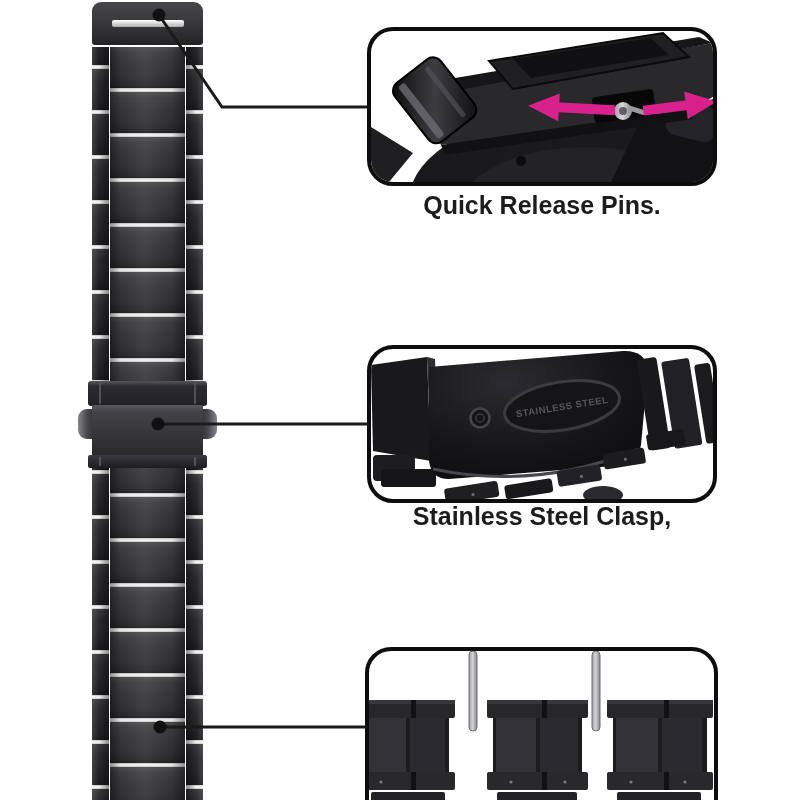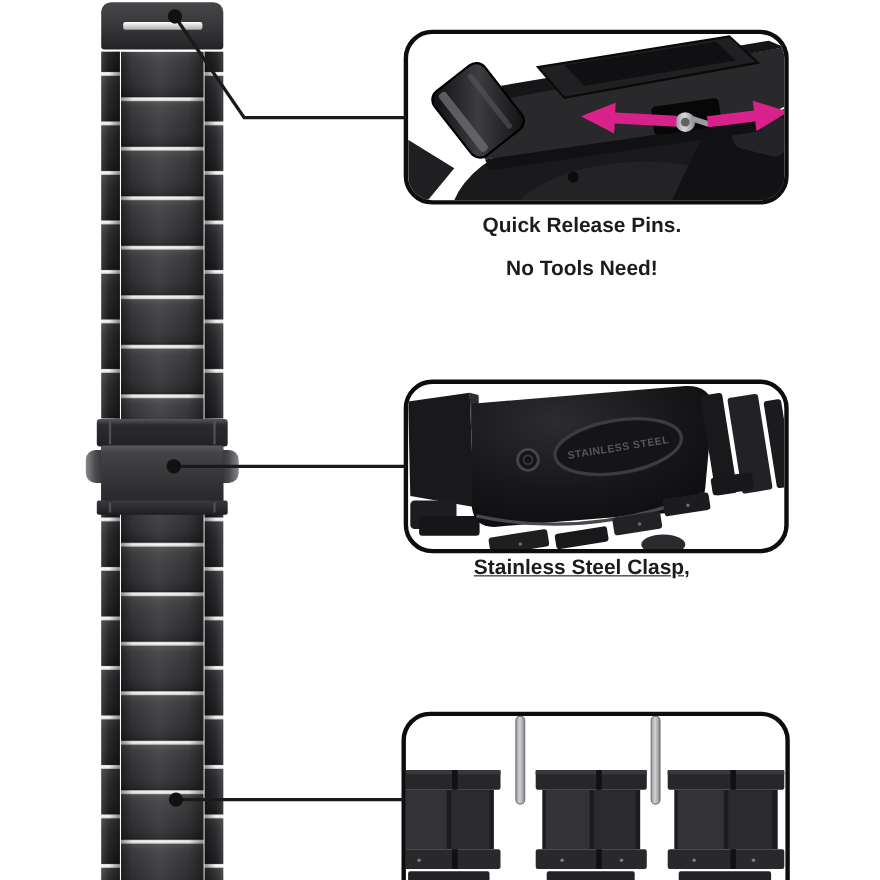--- a/index.html
+++ b/index.html
@@ -54,24 +54,24 @@
 
   
   .callout{position:absolute;background:#ffffff;border:4px solid #0d0d0d;border-radius:26px;
     overflow:hidden;z-index:4;}
   .box1{left:367px;top:27px;width:342px;height:151px;}
   .box2{left:367px;top:345px;width:342px;height:150px;}
   .box3{left:365px;top:647px;width:345px;height:172px;}
   .callout svg{display:block;}
 
   
-  .caption{position:absolute;left:354px;width:350px;text-align:center;
-    font-weight:700;font-size:19px;line-height:27px;color:#1c1c1c;z-index:5;}
+  .caption{position:absolute;left:367px;width:350px;text-align:center;
+    font-weight:700;font-size:25px;line-height:27px;color:#1c1c1c;z-index:5;}
   .cap1a{top:192px;} .cap1b{top:231px;}
-  .cap2a{top:503px;text-decoration:underline;} .cap2b{top:542px;}
+  .cap2a{top:503px;} .cap2b{top:542px;}
 </style>
 </head>
 <body>
 
 <div class="page">
 
   <div class="band">
     <div class="end-link">
       <div class="end-highlight"></div>
     </div>
@@ -237,21 +237,20 @@
         <rect x="238" y="121" width="106" height="18" rx="2" fill="#29292c"></rect>
         <rect x="295" y="121" width="5" height="18" fill="#111113"></rect>
         <rect x="248" y="141" width="84" height="18" rx="2" fill="#232327"></rect>
         <circle cx="262" cy="131" r="1.6" fill="#7c7c82"></circle>
         <circle cx="316" cy="131" r="1.6" fill="#7c7c82"></circle>
       </g>
     </svg>
   </div>
 
   <div class="caption cap1a">Quick Release Pins.</div>
-  <div class="caption cap1b">No Tools Need!</div>
   <div class="caption cap2a">Stainless Steel Clasp,</div>
 
   <svg class="overlay" viewBox="0 0 800 800">
     <polyline points="159,15 222,107 369,107" fill="none" stroke="#1a1a1a" stroke-width="3"></polyline>
     <line x1="159" y1="424" x2="369" y2="424" stroke="#1a1a1a" stroke-width="3"></line>
     <line x1="160" y1="727" x2="367" y2="727" stroke="#1a1a1a" stroke-width="3"></line>
     <circle cx="159" cy="15" r="6.5" fill="#111111"></circle>
     <circle cx="158" cy="424" r="6.5" fill="#111111"></circle>
     <circle cx="160" cy="727" r="6.5" fill="#111111"></circle>
   </svg>

